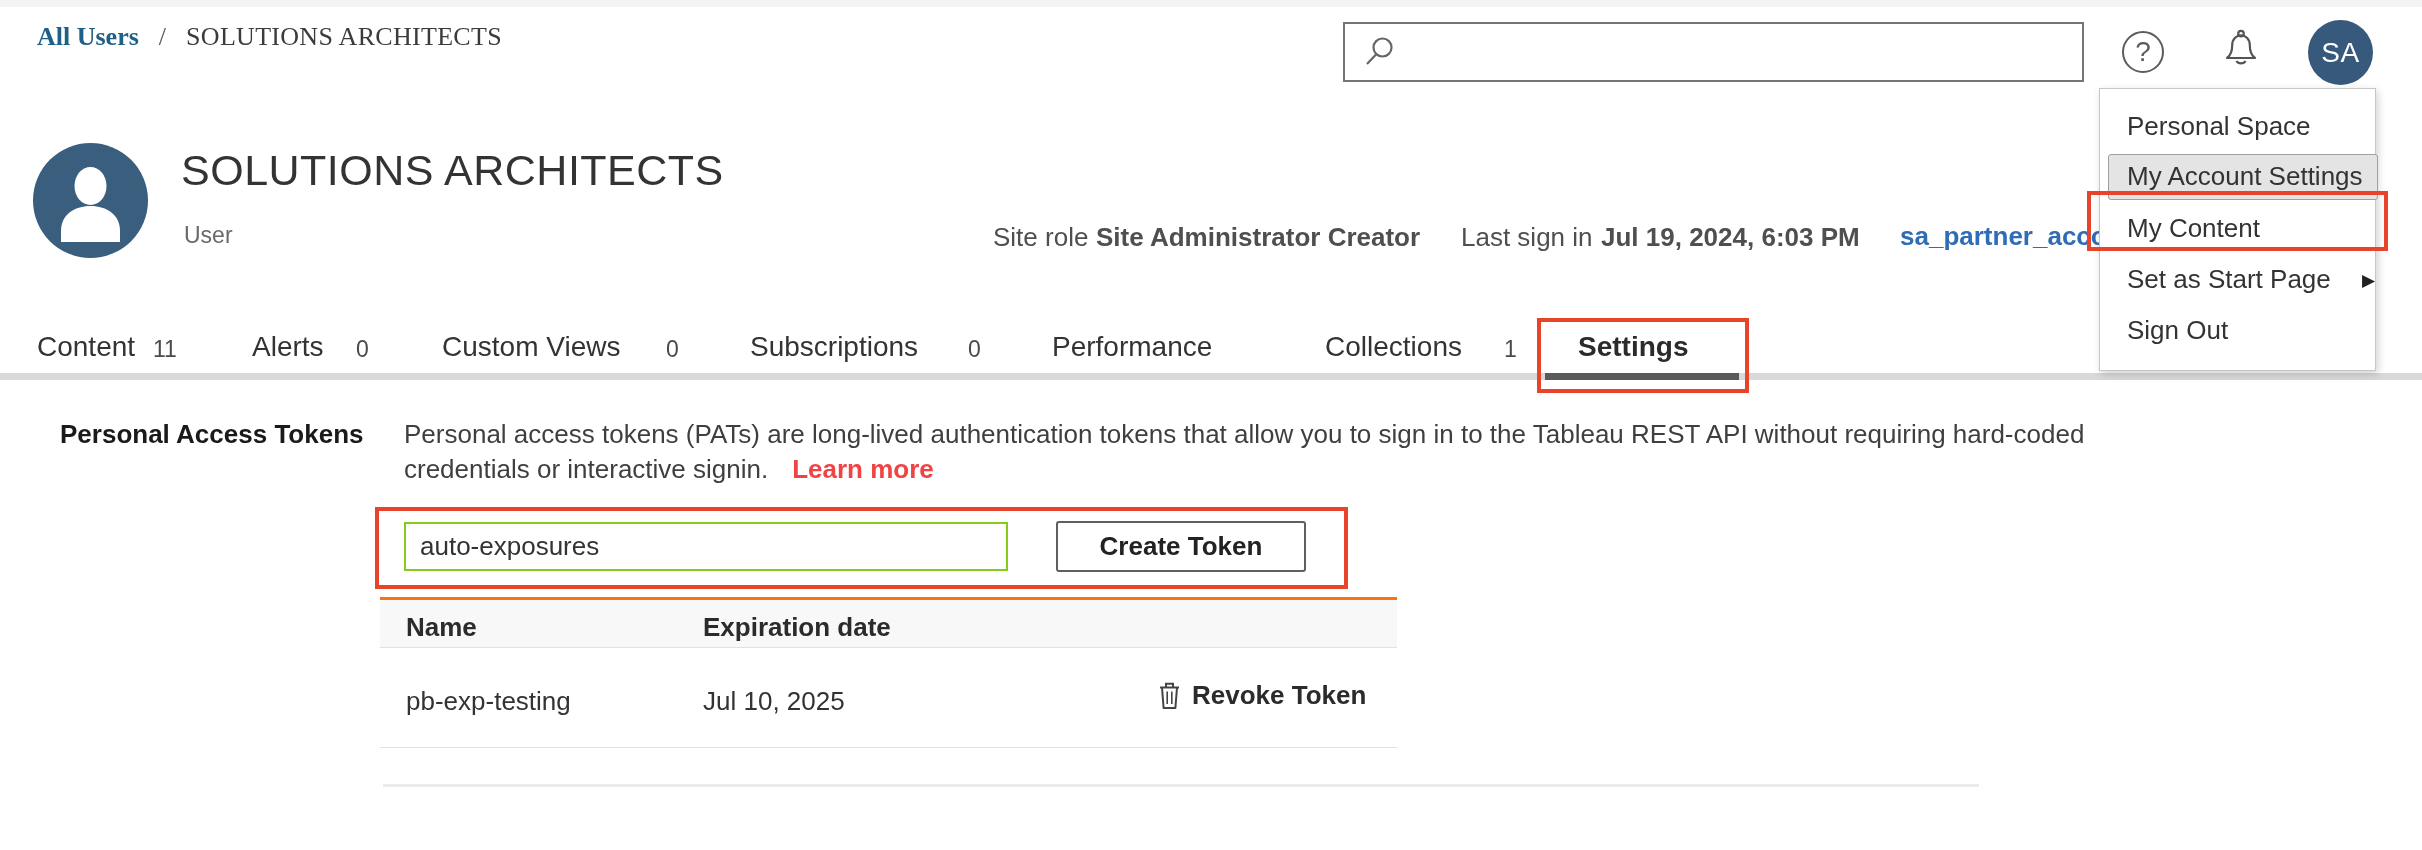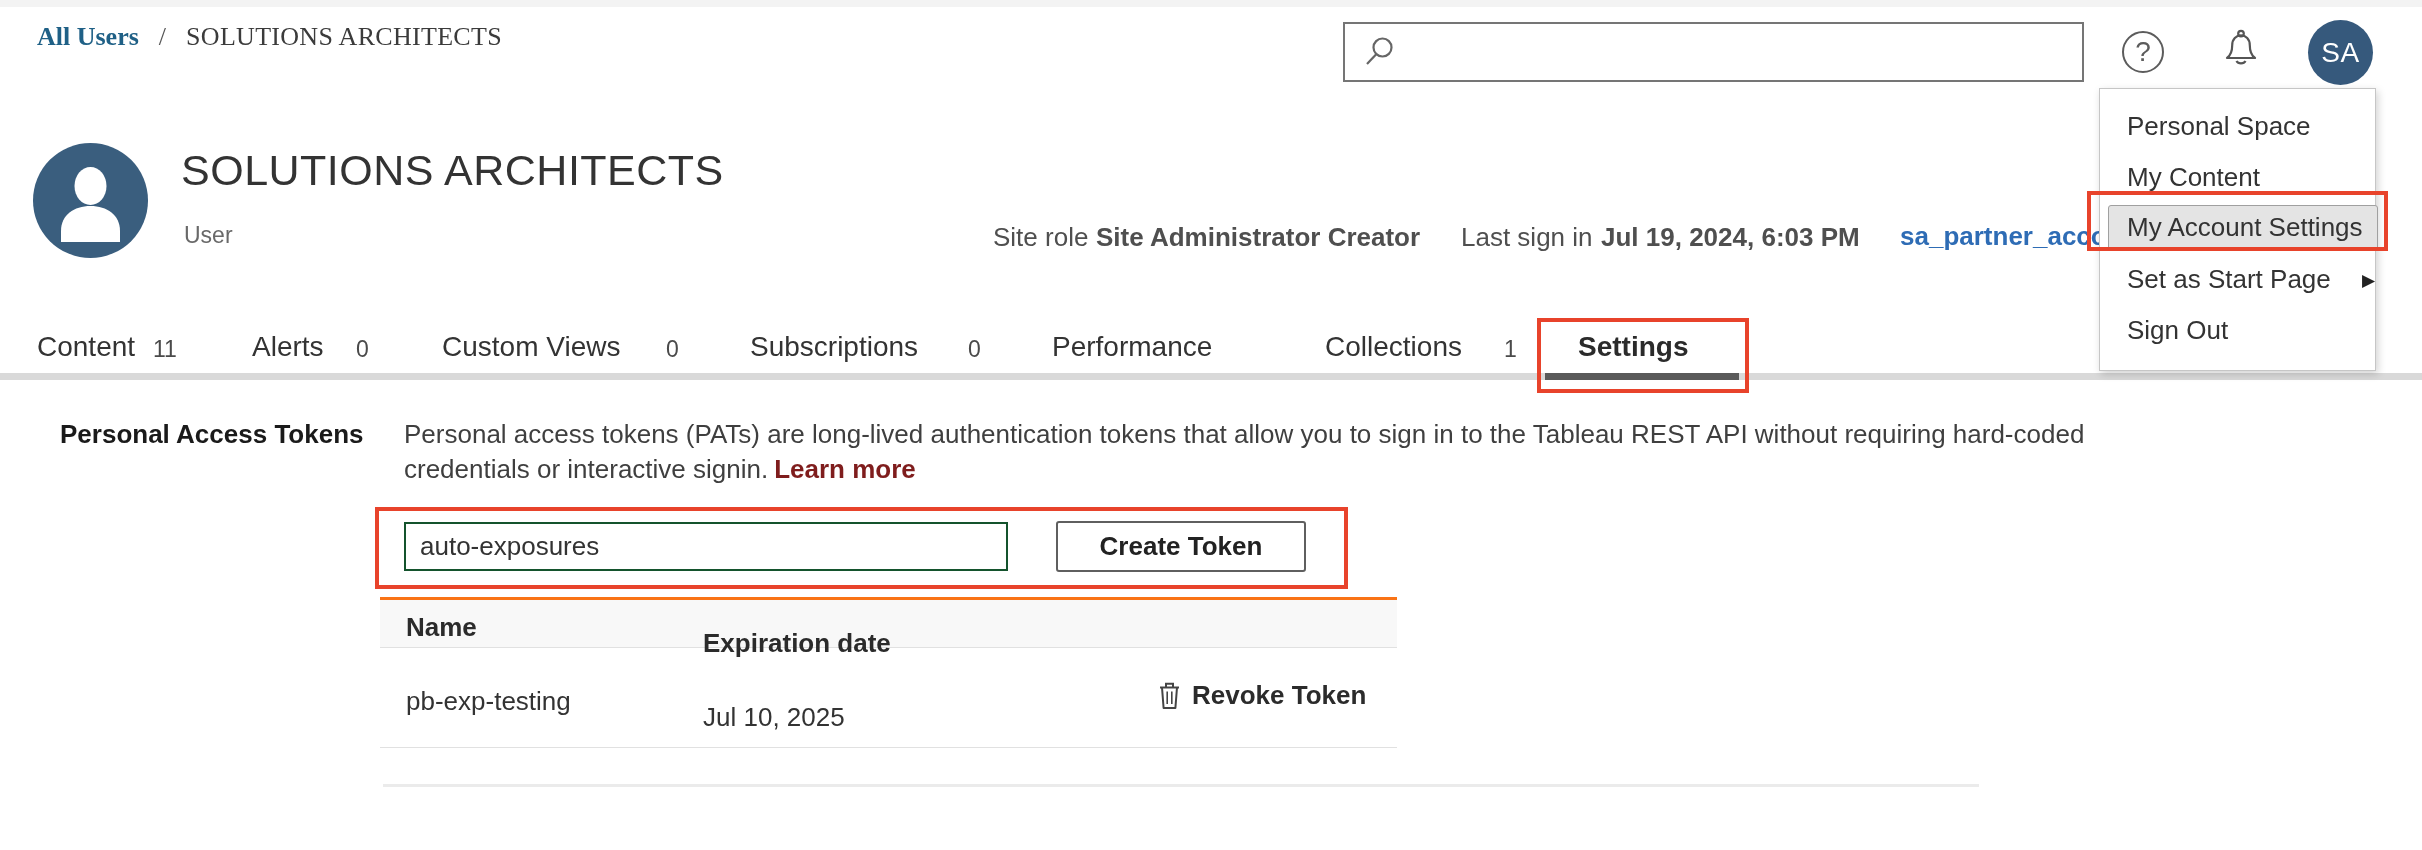--- a/index.html
+++ b/index.html
@@ -51,31 +51,31 @@
   
   .tab-label { top:331px; font-size:28px; color:#333; cursor:pointer; white-space:nowrap; }
   .tab-count { top:336px; font-size:23px; color:#4a4a4a; cursor:pointer; }
   #tab-settings { font-weight:bold; color:#2b2b2b; }
   #tab-bar-line { left:0; top:373px; width:2422px; height:7px; background:#d9d9d9; }
   #tab-underline { left:1545px; top:373px; width:194px; height:7px; background:#5a5a5a; z-index:2; }
 
   
   #pat-heading { left:60px; top:419px; font-size:26px; font-weight:bold; color:#1a1a1a; }
   #pat-desc { left:404px; top:417px; width:1690px; font-size:26px; line-height:35px; color:#3f3f3f; }
-  #learn-more { color:#7f1d1d; font-weight:bold; margin-left:6px; cursor:pointer; white-space:nowrap; }
+  #learn-more { color:#ef4444; font-weight:bold; margin-left:24px; cursor:pointer; white-space:nowrap; }
 
-  #token-input { left:404px; top:522px; width:604px; height:49px; border:2px solid #14532d; font-size:26px; color:#333; padding:0 14px; font-family:"Liberation Sans", sans-serif; background:#fff; }
+  #token-input { left:404px; top:522px; width:604px; height:49px; border:2px solid #84cc16; font-size:26px; color:#333; padding:0 14px; font-family:"Liberation Sans", sans-serif; background:#fff; }
   #create-btn { left:1056px; top:521px; width:250px; height:51px; border:2px solid #5f5f5f; border-radius:3px; background:#fff; font-size:26px; font-weight:bold; color:#222; font-family:"Liberation Sans", sans-serif; cursor:pointer; }
 
   
   #pat-table { left:380px; top:597px; width:1017px; }
   #pat-table .thead { position:relative; height:51px; background:#f8f8f8; border-top:3px solid #f97316; border-bottom:1px solid #e1e1e1; }
   #pat-table .th { position:absolute; top:12px; font-size:26px; font-weight:bold; color:#2b2b2b; }
   .th-name, .td-name { left:26px; }
-  .th-exp, .td-exp { left:323px;margin-top:16px; }
+  .th-exp, .td-exp { left:323px; }
   #pat-table .trow { position:relative; height:100px; border-bottom:1px solid #e1e1e1; }
   #pat-table .td { position:absolute; top:38px; font-size:26px; color:#333; }
   .td-action { position:absolute; left:778px; top:32px; display:flex; align-items:center; gap:11px; cursor:pointer; }
   .td-action .lbl { font-size:26px; font-weight:bold; color:#2b2b2b; }
 
   #section-divider { left:383px; top:784px; width:1596px; height:3px; background:#ebebeb; }
 </style>
 </head>
 <body>
 
@@ -118,24 +118,24 @@
 <div id="profile-subtitle" class="abs">User</div>
 
 <div id="site-role-label" class="abs meta">Site role</div>
 <div id="site-role-value" class="abs meta">Site Administrator Creator</div>
 <div id="lsi-label" class="abs meta">Last sign in</div>
 <div id="lsi-value" class="abs meta">Jul 19, 2024, 6:03 PM</div>
 <div id="account-link" class="abs">sa_partner_accou</div>
 
 <div id="account-menu" class="abs">
   <div class="menu-item">Personal Space</div>
-  <div class="menu-item">My Content</div>
   <div class="menu-item hl-wrap">
     <span class="hl-box">My Account Settings</span>
   </div>
+  <div class="menu-item">My Content</div>
   <div class="menu-item">
     <span>Set as Start Page</span>
     <span class="chev">▶</span>
   </div>
   <div class="menu-item">Sign Out</div>
 </div>
 <div id="red-box-menu" class="abs red-box"></div>
 
 <span class="abs tab-label" style="left:37px">Content</span>
 <span class="abs tab-count" style="left:153px">11</span>

